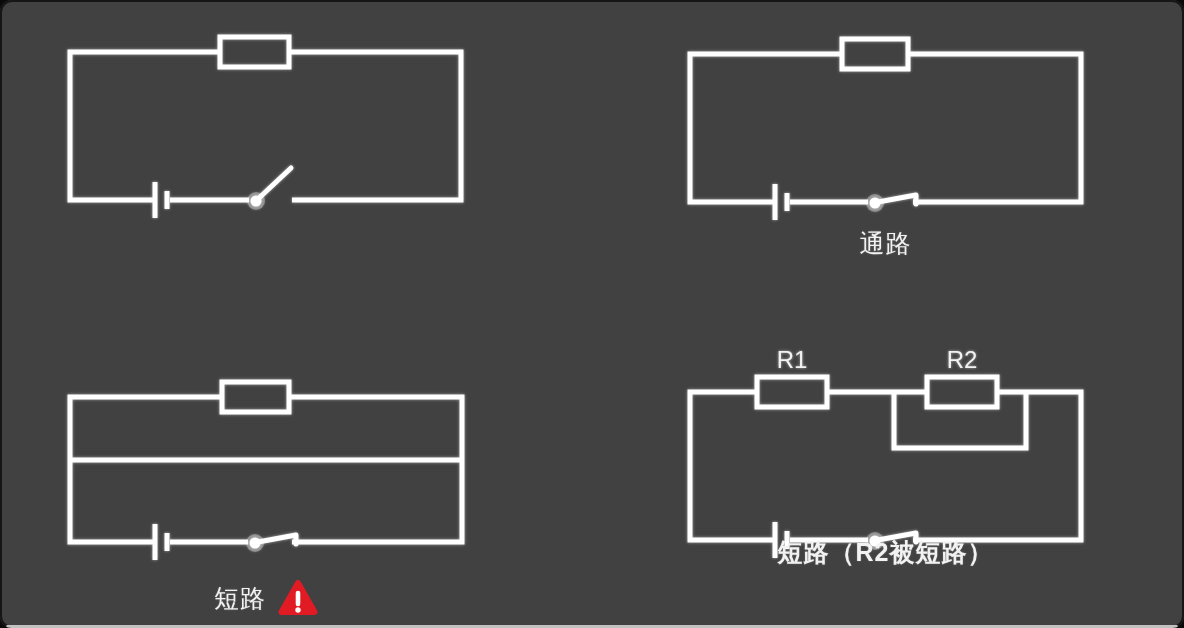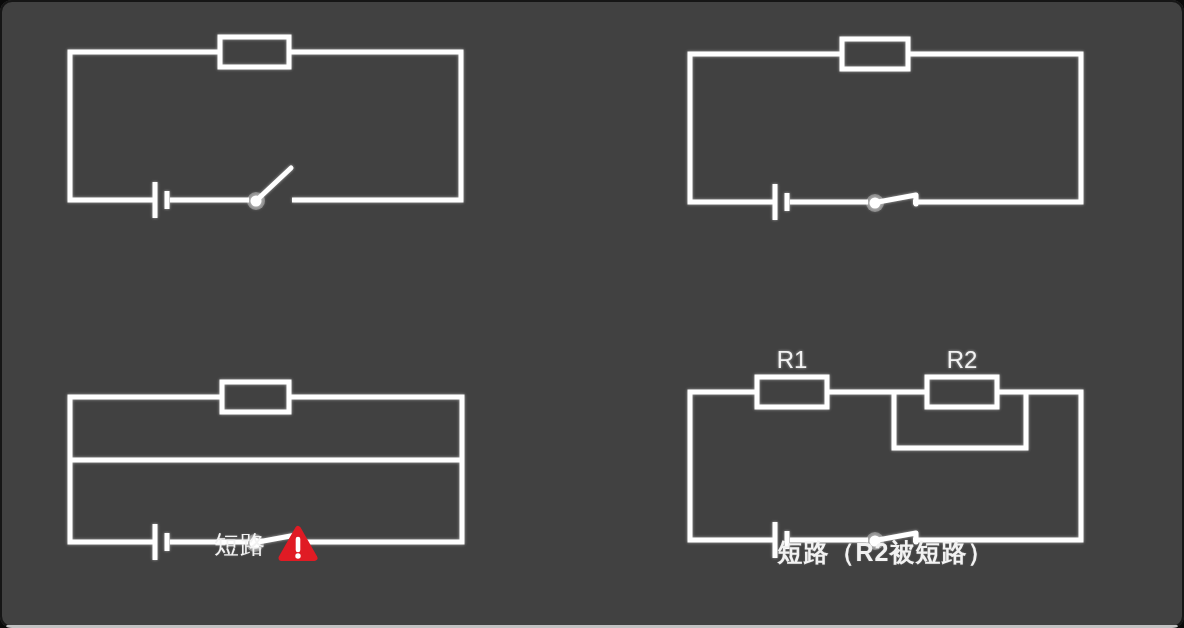--- a/index.html
+++ b/index.html
@@ -98,22 +98,23 @@
         <circle class="pivot-glow" cx="875" cy="541" r="9"></circle>
         <circle class="pivot-core" cx="875" cy="541" r="5.5"></circle>
         <path class="lever" d="M878,540 L916,533 L916,542"></path>
       </g>
       <text class="rlabel" x="792" y="368" text-anchor="middle">R1</text>
       <text class="rlabel" x="962" y="368" text-anchor="middle">R2</text>
     </g>
   </svg>
 
 
+  <div class="caption" style="left:690px;width:391px;top:227px;">通路</div>
 
-  <div class="caption caption-row" style="left:70px;width:392px;top:524px;">
+  <div class="caption caption-row" style="left:70px;width:392px;top:578px;">
     <span>短路</span>
     <svg class="warn-svg" width="40" height="40" viewBox="0 0 40 40">
       <polygon points="20,5 36.5,34 3.5,34" fill="#e01b24" stroke="#e01b24" stroke-width="6" stroke-linejoin="round"></polygon>
       <line x1="20" y1="15" x2="20" y2="26" stroke="#ffffff" stroke-width="4.6" stroke-linecap="round"></line>
       <circle cx="20" cy="32" r="2.7" fill="#ffffff"></circle>
     </svg>
   </div>
 
   <div class="caption" style="left:690px;width:391px;top:536px;font-weight:bold;">短路（R2被短路）</div>
 

